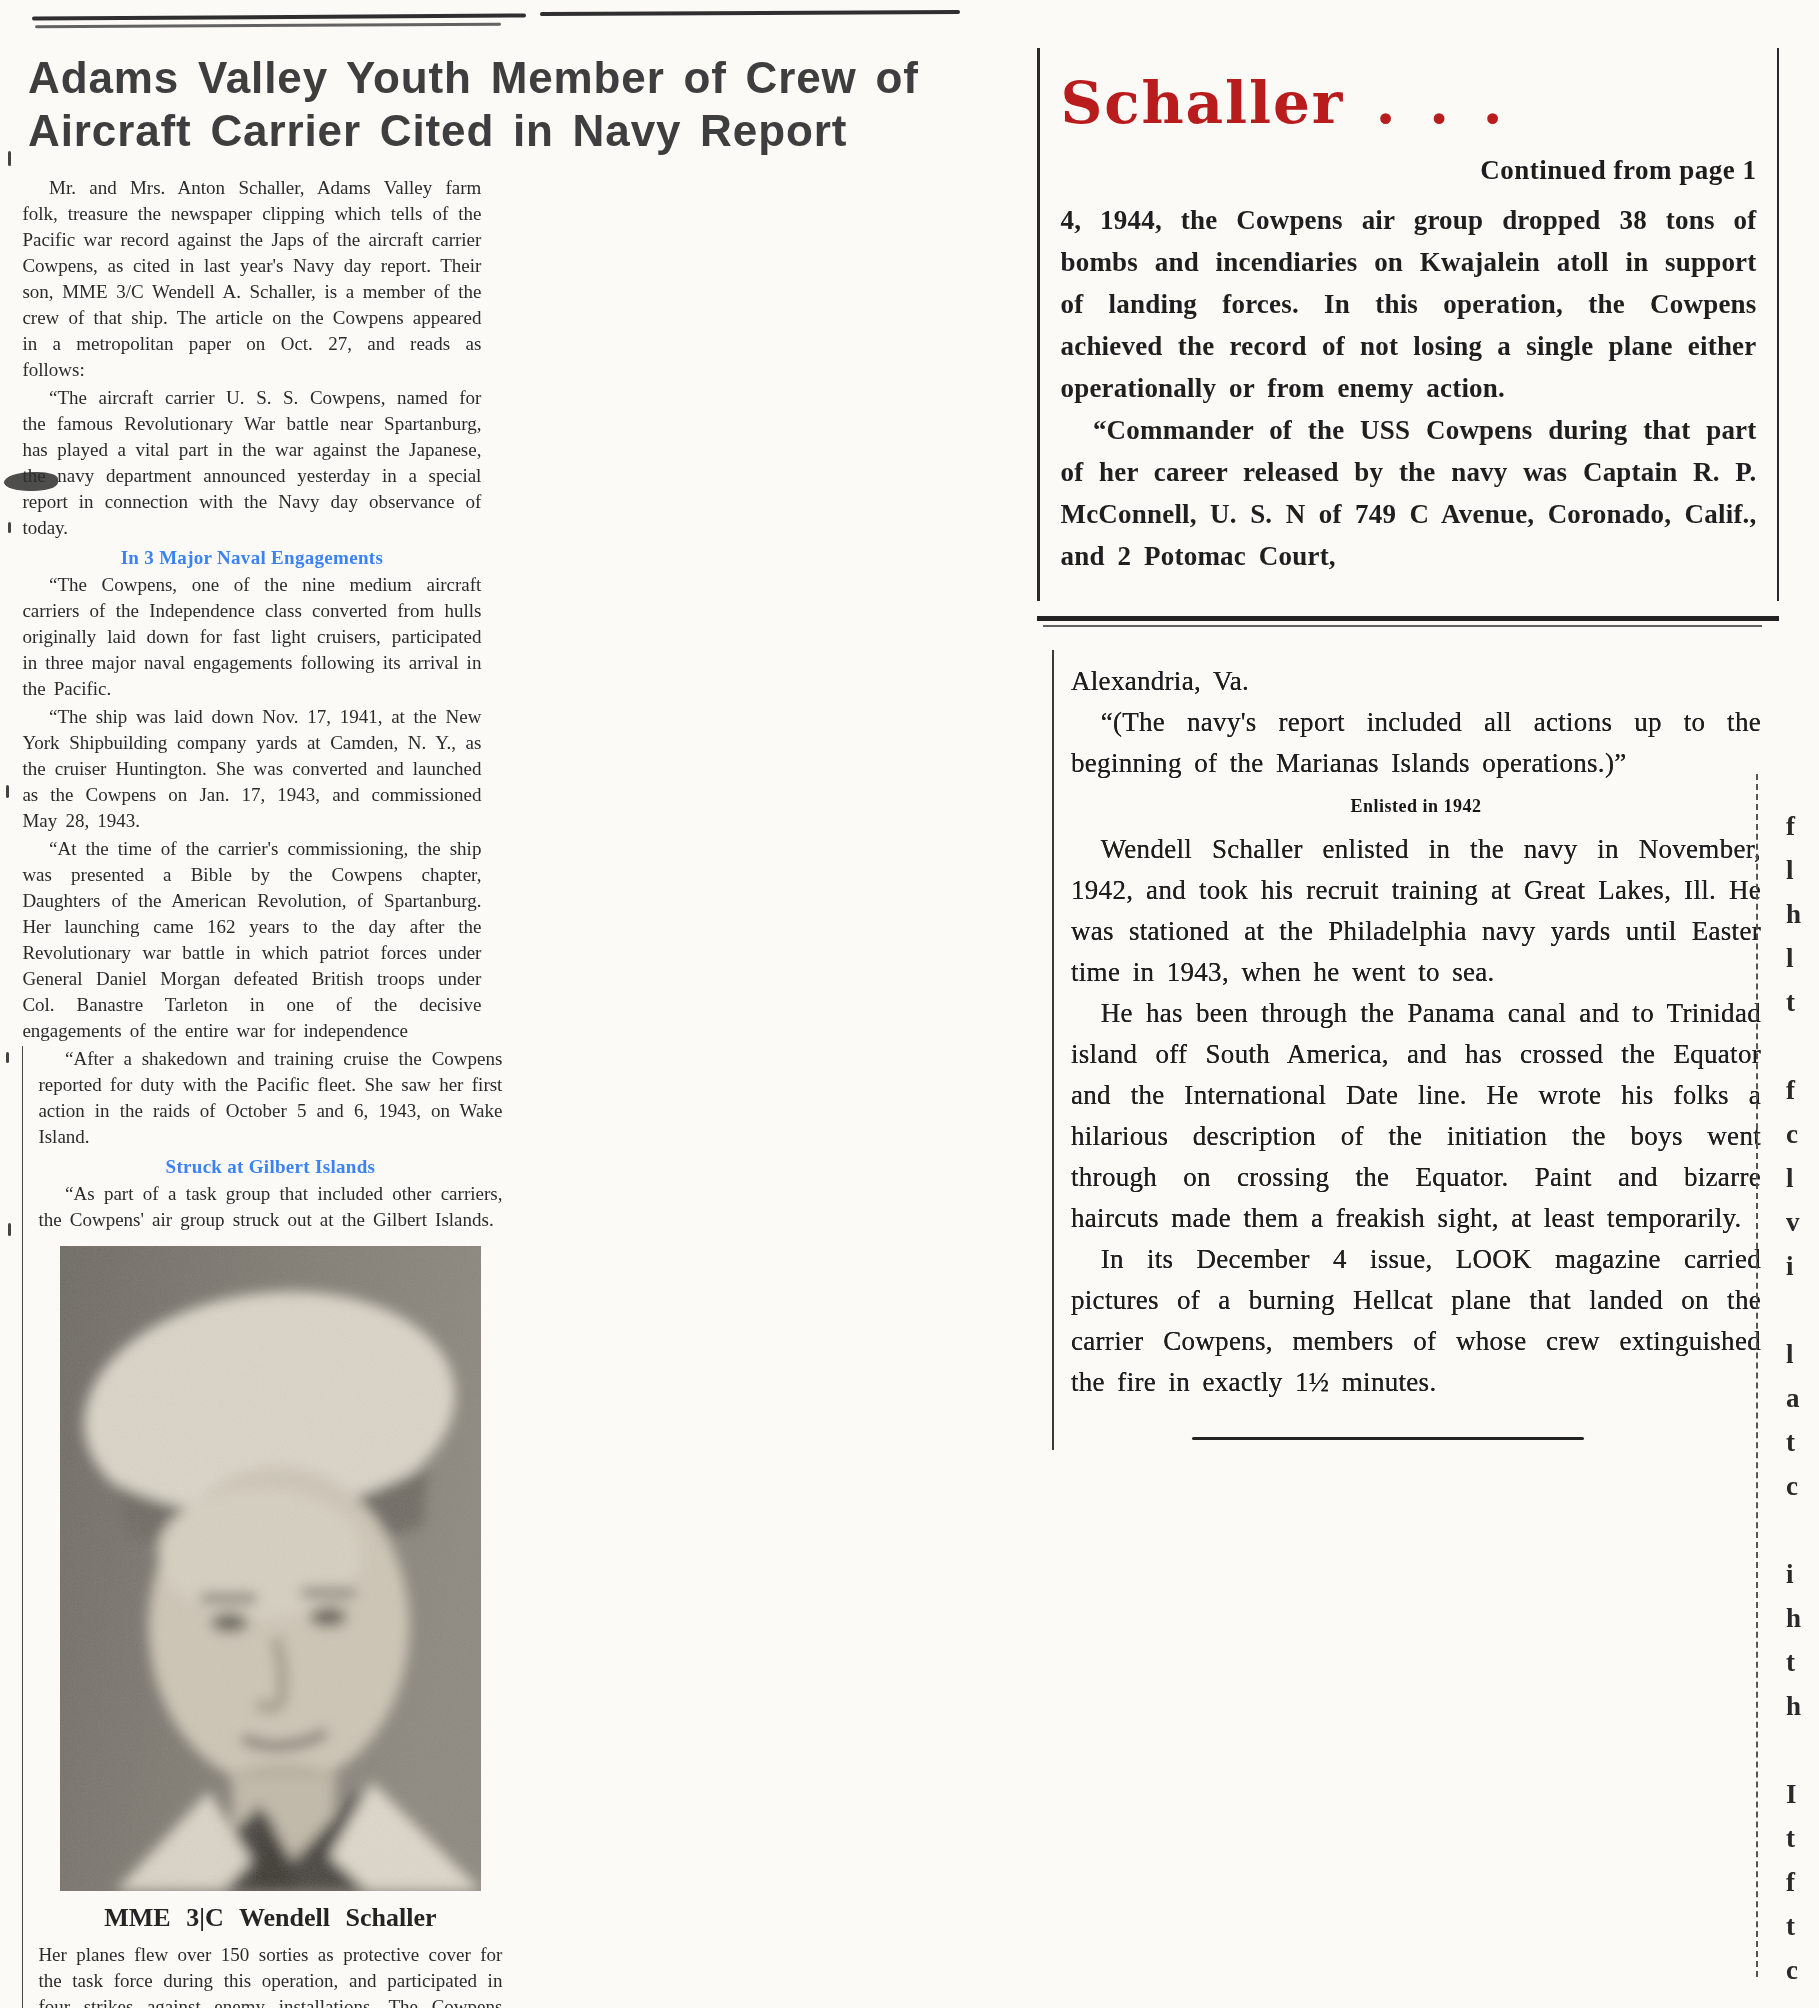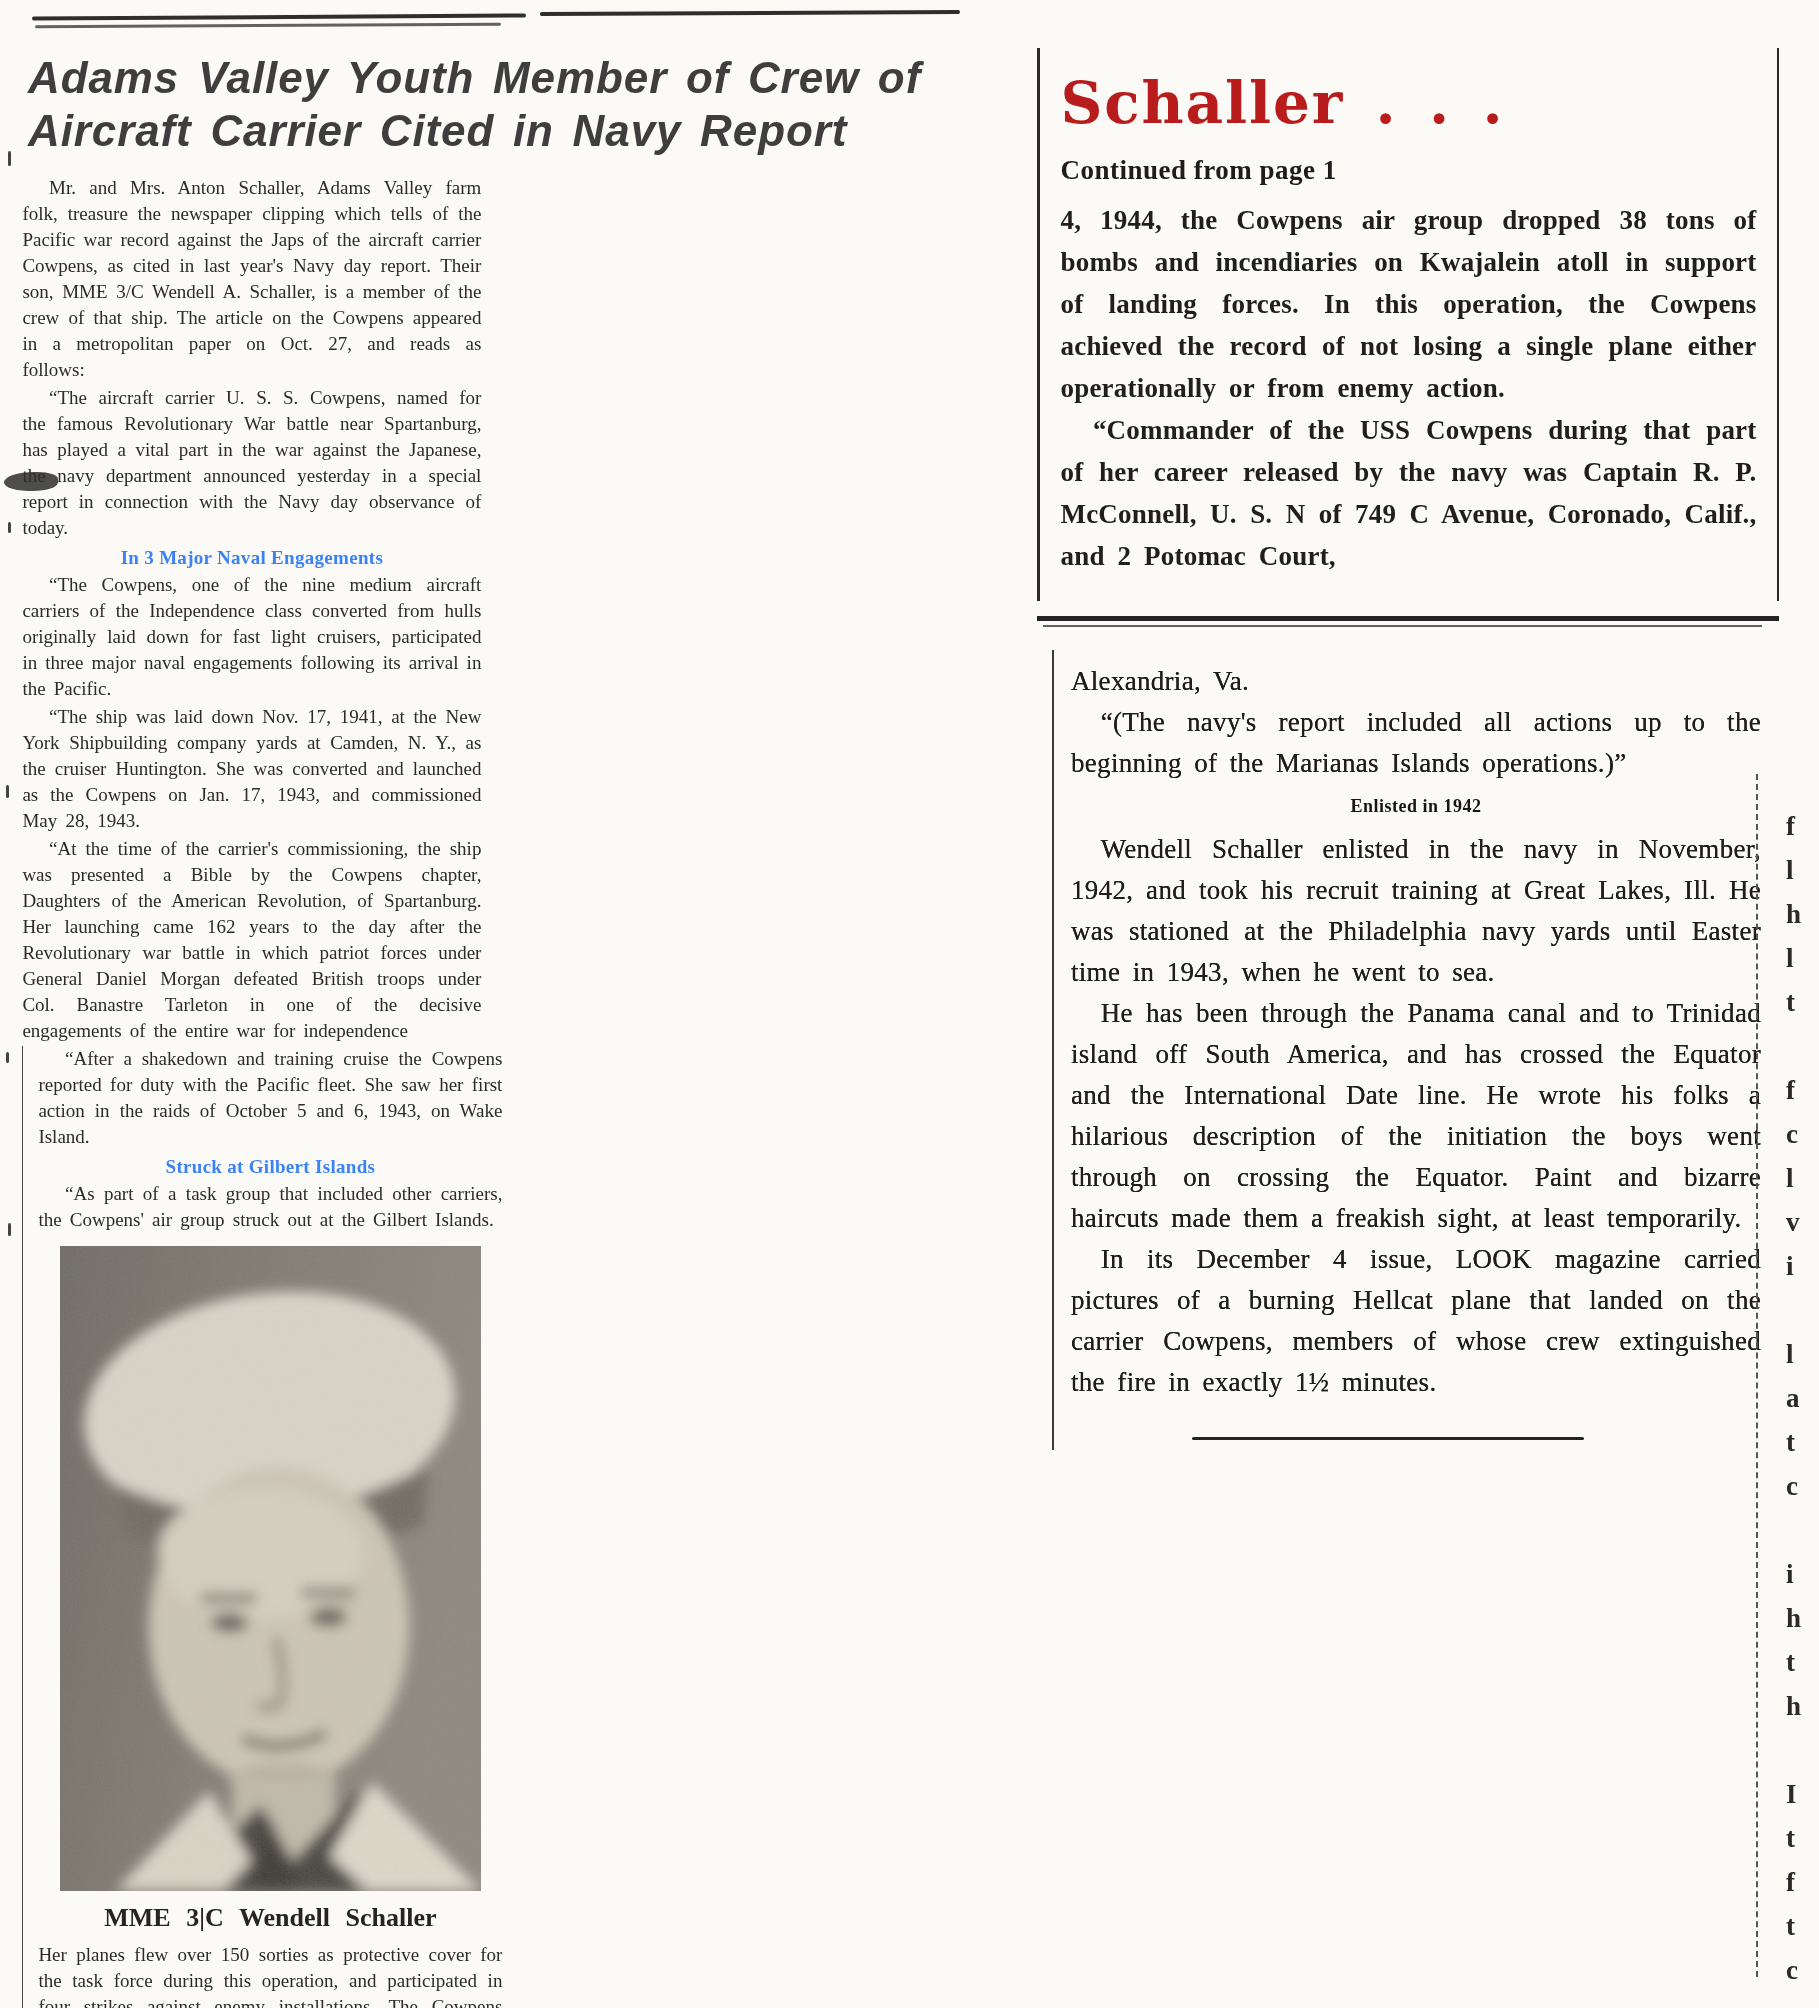--- a/index.html
+++ b/index.html
@@ -12,21 +12,21 @@
   
   .clip-left{position:absolute;left:22.4px;top:9.3px;width:949px;}
   .top-rules{position:relative;height:32px;}
   .top-rules .bar{position:absolute;background:#2f2f2f;height:3.7px;border-radius:1.9px;}
   .bar.b1{left:9.3px;top:5.6px;width:494px;transform:rotate(-.35deg);}
   .bar.b2{left:518px;top:1.9px;width:420px;transform:rotate(-.3deg);}
   .bar.b3{left:13px;top:15px;width:466px;height:2.8px;opacity:.75;transform:rotate(-.3deg);}
   .headline-left{
     font-family:"Liberation Sans", sans-serif;font-weight:700;
     font-size:44px;line-height:1.22;color:#3e3e3e;letter-spacing:0.9px;
-    margin:9.3px 0 17px 5.6px;word-spacing:5.6px;font-style:italic;
+    margin:9.3px 0 17px 5.6px;word-spacing:5.6px;
   }
   .cols{display:flex;align-items:flex-start;flex-direction:column;}
   .col1{width:459px;padding-right:13px;}
   .col2{width:464px;padding-left:15px;border-left:1.9px solid #4a4a4a;}
   .newsp p{
     margin:0 0 1.9px 0;font-size:19px;line-height:26px;
     text-align:justify;text-indent:1.4em;word-spacing:.18em;color:#2b2b2b;
   }
   .newsp p.noindent{text-indent:0;}
   .subhead{
@@ -46,21 +46,21 @@
   .clip-right{position:absolute;left:1037px;top:48px;width:742px;}
   .r-sec1{
     border-left:3.7px solid #2a2a2a;border-right:2.8px solid #2a2a2a;
     padding:15px 20.5px 24px 20.5px;
   }
   .headline-right{
     font-family:"DejaVu Serif", serif;font-weight:700;font-size:58px;
     letter-spacing:1.9px;color:#b91c1c;margin:5.6px 0 3.7px 0;word-spacing:9.3px;
   }
   .r-continued{
-    text-align:left;font-weight:700;font-size:27px;margin:18.6px 0 13px 0;color:#1d1d1d;
+    text-align:right;font-weight:700;font-size:27px;margin:18.6px 0 13px 0;color:#1d1d1d;
     letter-spacing:0.5px;
   }
   .r-sec1 p{
     margin:0;font-size:27px;line-height:42px;text-align:justify;
     font-weight:700;color:#1f1f1f;word-spacing:.22em;letter-spacing:0.2px;
   }
   .r-sec1 p.indent{text-indent:1.2em;}
   .double-rule{margin:15px 0 0 0;position:relative;height:15px;}
   .double-rule .r1{position:absolute;left:0;top:0;width:100%;height:4.7px;background:#232323;}
   .double-rule .r2{position:absolute;left:5.6px;top:8.4px;width:97%;height:2.8px;background:#3a3a3a;opacity:.8;}

